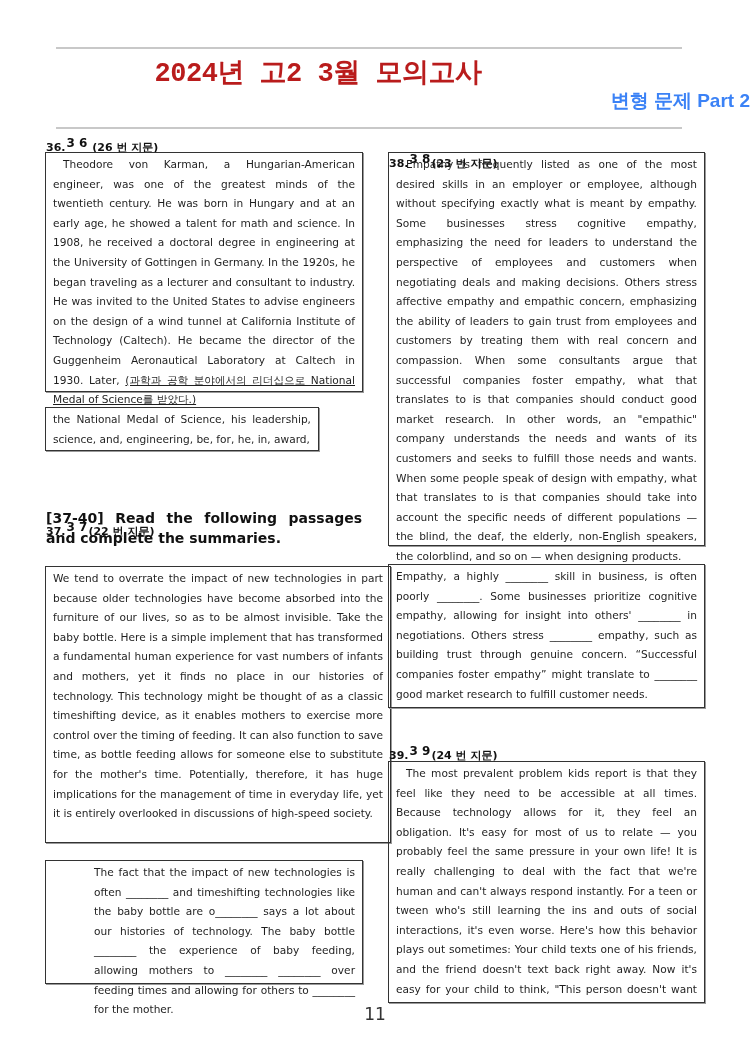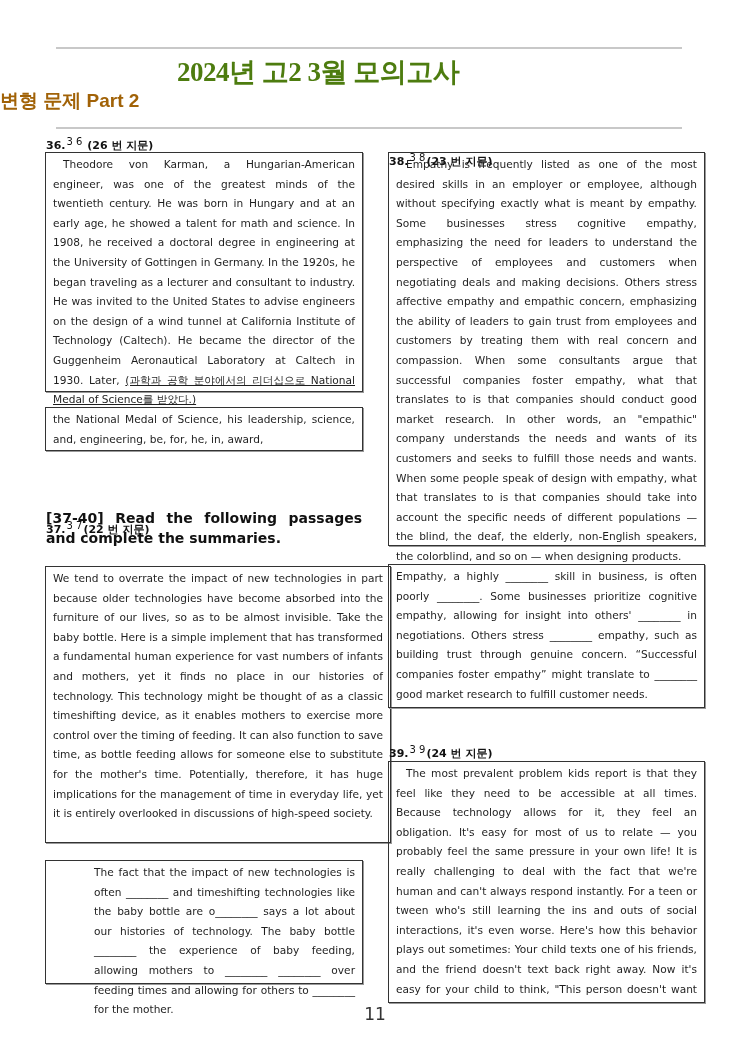--- a/index.html
+++ b/index.html
@@ -6,33 +6,33 @@
   body {
     width: 750px; height: 1061px; position: relative; overflow: hidden;
     font-family: "DejaVu Sans", "Liberation Sans", sans-serif;
     color: #1a1a1a;
   }
   .rule { position: absolute; left: 56px; width: 626px; height: 2px; background: #c8c8c8; }
   .rule.top { top: 47px; }
   .rule.bottom { top: 127px; }
   .title {
     position: absolute; left: 0; width: 636px; top: 54px; text-align: center;
-    font-family: Liberation Serif, serif; font-weight: bold; font-size: 27px;
-    letter-spacing: -0.5px; color: #4d7c0f;
+    font-family: Liberation Mono, monospace; font-weight: bold; font-size: 27px;
+    letter-spacing: -0.5px; color: #b91c1c;
   }
   .subtitle {
-    position: absolute; left: 0; width: 750px; top: 88px; text-align: left;
+    position: absolute; left: 0; width: 750px; top: 88px; text-align: right;
     font-family: "Liberation Sans", sans-serif; font-weight: bold; font-size: 19px;
-    color: #a16207;
+    color: #3b82f6;
   }
   .qlabel {
     position: absolute; font-family: "DejaVu Sans", sans-serif; font-weight: bold;
     font-size: 11px; color: #111; white-space: nowrap;
   }
-  .qlabel sup { font-size: 10px; font-weight: normal; vertical-align: 4px; margin: 0 1px; }
+  .qlabel sup { font-size: 12px; font-weight: bold; vertical-align: 4px; margin: 0 1px; }
   .box {
     position: absolute; border: 1.5px solid #333; box-sizing: border-box;
     padding: 2px 7px 0 7px;
     font-family: "DejaVu Sans", sans-serif; font-size: 10.6px; line-height: 19.6px;
     text-align: justify; color: #1e1e1e;
     box-shadow: 1px 1px 0 #999;
   }
   .box p { margin: 0; }
   .indent { text-indent: 10px; }
   .underline { text-decoration: underline; }
@@ -53,21 +53,21 @@
 <div class="title">2024년 고2 3월 모의고사</div>
 <div class="subtitle">변형 문제 Part 2</div>
 <div class="rule bottom"></div>
 
 <div class="qlabel" style="left:46px; top:136px;">
   <span>36.</span><sup>3 6</sup>&nbsp;<span>(26 번 지문)</span>
 </div>
 <div class="box" style="left:45px; top:152px; width:318px; height:240px;">
   <p class="indent"><span>Theodore von Karman, a Hungarian-American engineer, was one of the greatest minds of the twentieth century. He was born in Hungary and at an early age, he showed a talent for math and science. In 1908, he received a doctoral degree in engineering at the University of Gottingen in Germany. In the 1920s, he began traveling as a lecturer and consultant to industry. He was invited to the United States to advise engineers on the design of a wind tunnel at California Institute of Technology (Caltech). He became the director of the Guggenheim Aeronautical Laboratory at Caltech in 1930. Later, </span><span class="underline">(과학과 공학 분야에서의 리더십으로 National Medal of Science를 받았다.)</span></p>
 </div>
-<div class="box" style="left:45px; top:407px; width:318px; height:44px;">
+<div class="box" style="left:45px; top:407px; width:274px; height:44px;">
   <p>the National Medal of Science, his leadership, science, and, engineering, be, for, he, in, award,</p>
 </div>
 
 <div class="instructions">[37-40] Read the following passages and complete the summaries.</div>
 
 <div class="qlabel" style="left:46px; top:520px;">
   <span>37.</span><sup>3 7</sup><span>(22 번 지문)</span>
 </div>
 <div class="box" style="left:45px; top:566px; width:346px; height:277px;">
   <p>We tend to overrate the impact of new technologies in part because older technologies have become absorbed into the furniture of our lives, so as to be almost invisible. Take the baby bottle. Here is a simple implement that has transformed a fundamental human experience for vast numbers of infants and mothers, yet it finds no place in our histories of technology. This technology might be thought of as a classic timeshifting device, as it enables mothers to exercise more control over the timing of feeding. It can also function to save time, as bottle feeding allows for someone else to substitute for the mother's time. Potentially, therefore, it has huge implications for the management of time in everyday life, yet it is entirely overlooked in discussions of high-speed society.</p>

